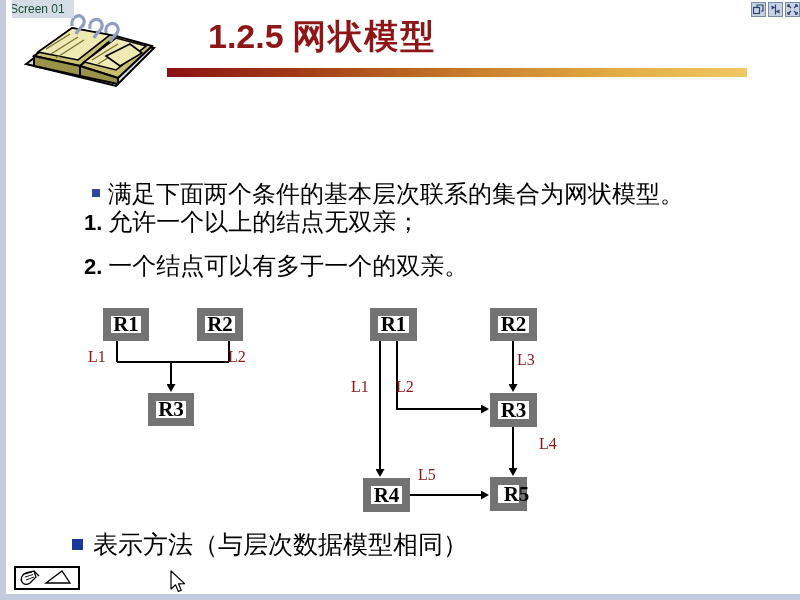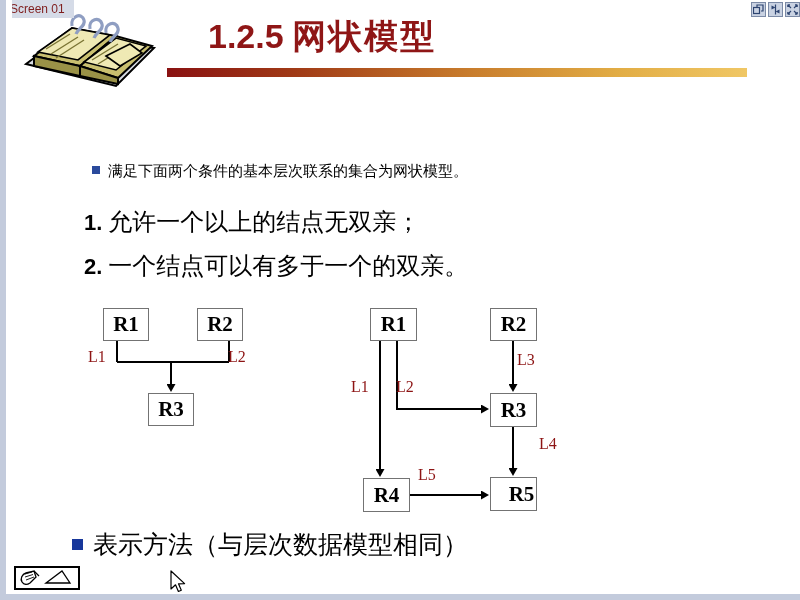--- a/index.html
+++ b/index.html
@@ -22,21 +22,21 @@
   #canvas{
     position:absolute;left:6px;top:0;width:788px;height:594px;
     background:#ffffff;overflow:hidden;
   }
 
   
   #screen-label{
     position:absolute;left:-6px;top:0;
     width:68px;height:18px;
     background:#d5dbe7;
-    color:#7f1d1d;
+    color:#14532d;
     font-family:"Liberation Sans","DejaVu Sans",sans-serif;
     font-size:12px;line-height:18px;
     padding-left:4px;
     box-sizing:border-box;
     z-index:30;
     white-space:nowrap;
   }
 
   
   #win-btns{
@@ -74,39 +74,39 @@
     background:linear-gradient(to right,#8a1212 0%,#a03a16 22%,#c87c2c 52%,#e2ad45 78%,#f0c765 100%);
   }
 
   
   .l1{
     position:absolute;
     font-size:24px;color:#000000;white-space:nowrap;
     font-family:"Liberation Serif","DejaVu Serif",serif;
   }
   #line-a{left:18px;top:118px;}
-  #line-b{left:80px;top:162px;font-size:15px;}
+  #line-b{left:80px;top:178px;font-size:24px;}
   #line-c{left:72px;top:206px;}
   #line-d{left:72px;top:250px;}
   #line-e{left:60px;top:528px;font-size:25px;}
   .bullet-sq{
     display:inline-block;width:8px;height:8px;background:#2a4a9c;
     vertical-align:middle;margin-right:8px;position:relative;top:-3px;
   }
   .bullet-sq.big{width:11px;height:11px;background:#17379b;margin-right:10px;}
   .numlead{
     font-family:"Liberation Sans","DejaVu Sans",sans-serif;
     font-weight:bold;font-size:22px;margin-right:6px;
   }
 
   
   #diagrams{position:absolute;left:0;top:0;width:788px;height:594px;pointer-events:none;}
   .node{
     position:absolute;
-    border:1px solid #737373;
+    border:8px solid #737373;
     background:#fff;
     box-sizing:border-box;
     font-family:"Liberation Serif","DejaVu Serif",serif;
     font-weight:bold;font-size:21px;color:#000;
     display:flex;align-items:center;justify-content:center;
   }
   .edgelabel{
     position:absolute;
     color:#8d1414;
     font-family:"Liberation Serif","DejaVu Serif",serif;
@@ -255,21 +255,21 @@
 
       <div class="edgelabel" style="left:76px;top:348px;">L1</div>
       <div class="edgelabel" style="left:216px;top:348px;">L2</div>
     </div>
 
     <div>
       <div class="node" style="left:358px;top:308px;width:47px;height:33px;">R1</div>
       <div class="node" style="left:478px;top:308px;width:47px;height:33px;">R2</div>
       <div class="node" style="left:478px;top:393px;width:47px;height:34px;">R3</div>
       <div class="node" style="left:351px;top:478px;width:47px;height:34px;">R4</div>
-      <div class="node" style="left:478px;top:477px;width:47px;height:34px;padding-left:16px;">R5</div>
+      <div class="node" style="left:478px;top:477px;width:37px;height:34px;padding-left:16px;">R5</div>
 
       <div class="edgelabel" style="left:339px;top:378px;">L1</div>
       <div class="edgelabel" style="left:384px;top:378px;">L2</div>
       <div class="edgelabel" style="left:505px;top:351px;">L3</div>
       <div class="edgelabel" style="left:527px;top:435px;">L4</div>
       <div class="edgelabel" style="left:406px;top:466px;">L5</div>
     </div>
 
     <div id="mini-toolbar">
       <svg width="62" height="20" viewBox="0 0 62 20">

